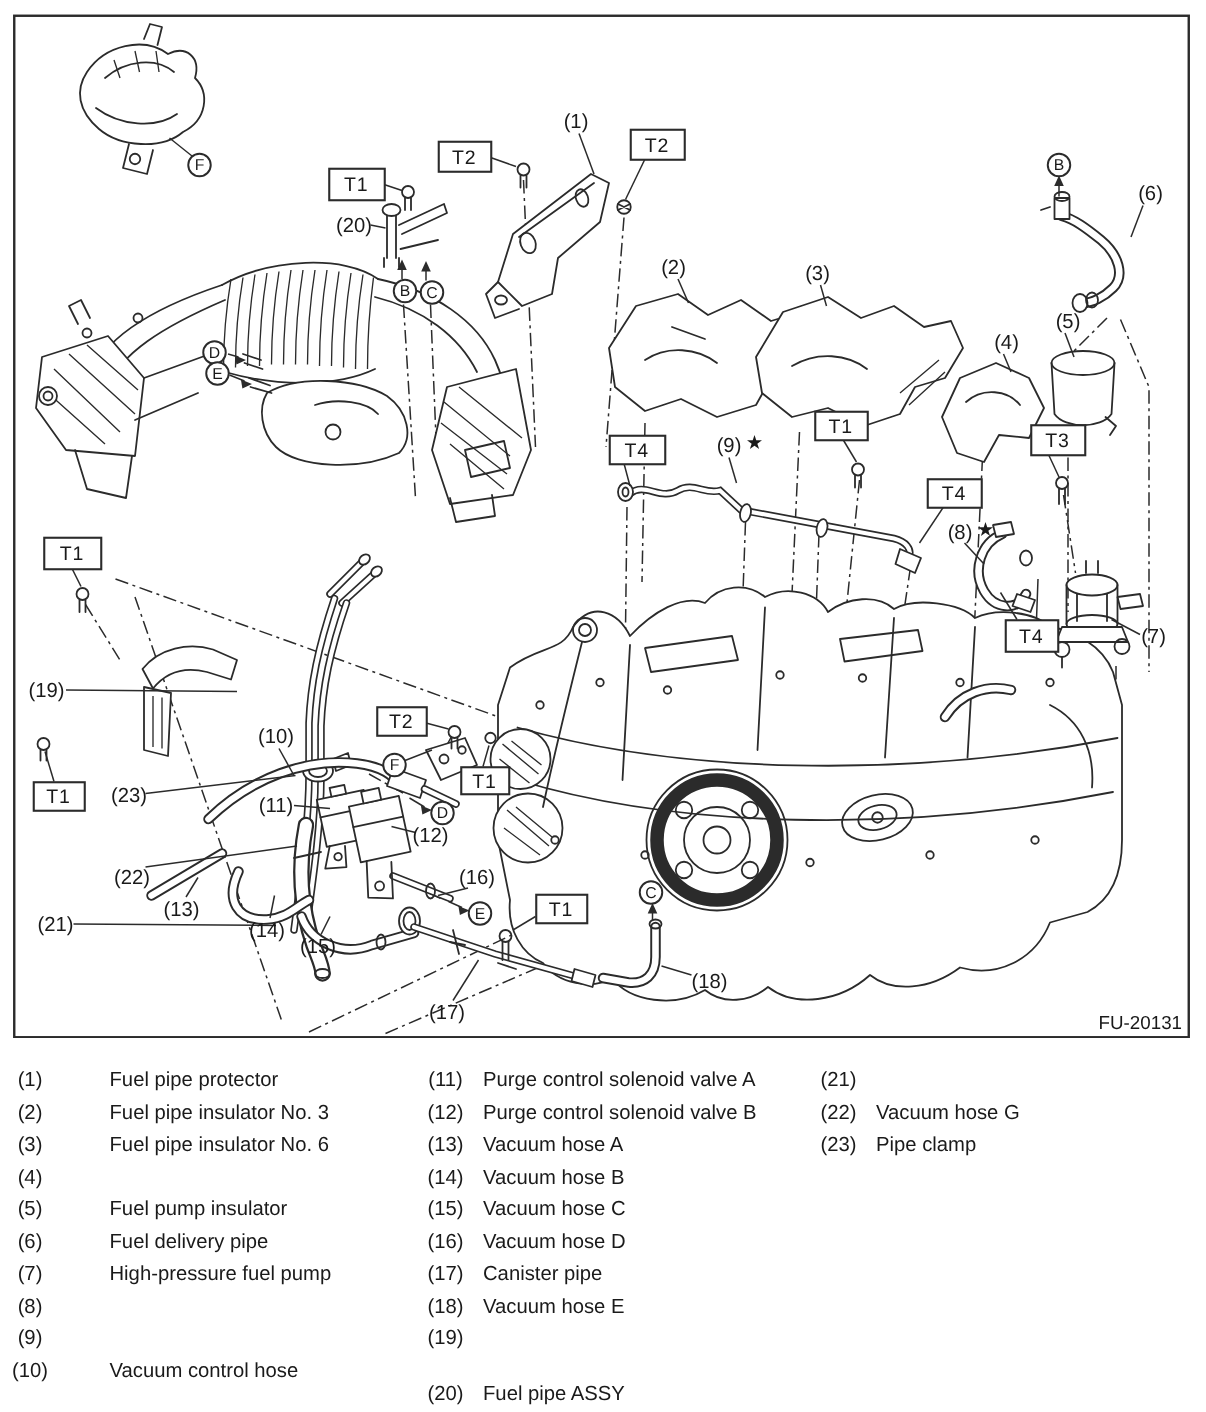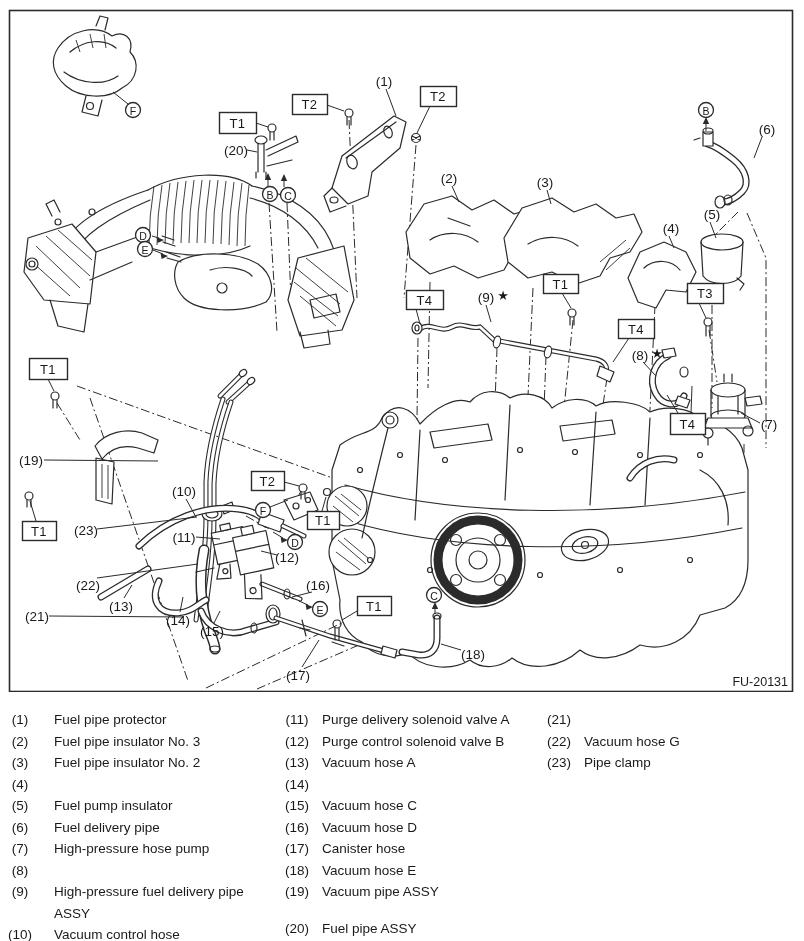--- a/index.html
+++ b/index.html
@@ -21,21 +21,21 @@
   .leader{stroke:#2b2b2b;stroke-width:1;fill:none;}
   .arrowhead{fill:#2b2b2b;stroke:none;}
   
   .legend{position:absolute;top:709px;left:0;width:804px;}
   .lcol{position:absolute;top:0;}
   .lcol1{left:2px;width:272px;}
   .lcol2{left:279px;width:258px;}
   .lcol3{left:541px;width:258px;}
   .litem{display:flex;line-height:21.5px;font-size:13.5px;}
   .litem .num{flex:none;width:36px;text-align:center;}
-  .lcol1 .litem .txt{margin-left:16px;width:208px;}
+  .lcol1 .litem .txt{margin-left:35px;width:208px;}
   .lcol2 .litem .txt,.lcol3 .litem .txt{margin-left:7px;width:210px;}
   .litem.gap{margin-top:15px;}
 </style>
 </head>
 <body>
 
 <div class="page">
 
 <svg id="fig-svg" width="804" height="692" viewBox="0 0 804 692">
 
@@ -576,84 +576,83 @@
         <div class="litem">
           <span class="num">(1)</span>
           <span class="txt">Fuel pipe protector</span>
         </div>
         <div class="litem">
           <span class="num">(2)</span>
           <span class="txt">Fuel pipe insulator No. 3</span>
         </div>
         <div class="litem">
           <span class="num">(3)</span>
-          <span class="txt">Fuel pipe insulator No. 2</span>
+          <span class="txt">Fuel pipe insulator No. 6</span>
         </div>
         <div class="litem">
           <span class="num">(4)</span>
         </div>
         <div class="litem">
           <span class="num">(5)</span>
           <span class="txt">Fuel pump insulator</span>
         </div>
         <div class="litem">
           <span class="num">(6)</span>
           <span class="txt">Fuel delivery pipe</span>
         </div>
         <div class="litem">
           <span class="num">(7)</span>
-          <span class="txt">High-pressure hose pump</span>
+          <span class="txt">High-pressure fuel pump</span>
         </div>
         <div class="litem">
           <span class="num">(8)</span>
         </div>
         <div class="litem">
           <span class="num">(9)</span>
-          <span class="txt">High-pressure fuel delivery pipe ASSY</span>
         </div>
         <div class="litem">
           <span class="num">(10)</span>
           <span class="txt">Vacuum control hose</span>
         </div>
       </div>
       <div class="lcol lcol2">
         <div class="litem">
           <span class="num">(11)</span>
-          <span class="txt">Purge delivery solenoid valve A</span>
+          <span class="txt">Purge control solenoid valve A</span>
         </div>
         <div class="litem">
           <span class="num">(12)</span>
           <span class="txt">Purge control solenoid valve B</span>
         </div>
         <div class="litem">
           <span class="num">(13)</span>
           <span class="txt">Vacuum hose A</span>
         </div>
         <div class="litem">
           <span class="num">(14)</span>
+          <span class="txt">Vacuum hose B</span>
         </div>
         <div class="litem">
           <span class="num">(15)</span>
           <span class="txt">Vacuum hose C</span>
         </div>
         <div class="litem">
           <span class="num">(16)</span>
           <span class="txt">Vacuum hose D</span>
         </div>
         <div class="litem">
           <span class="num">(17)</span>
-          <span class="txt">Canister hose</span>
+          <span class="txt">Canister pipe</span>
         </div>
         <div class="litem">
           <span class="num">(18)</span>
           <span class="txt">Vacuum hose E</span>
         </div>
         <div class="litem">
           <span class="num">(19)</span>
-          <span class="txt">Vacuum pipe ASSY</span>
         </div>
         <div class="litem gap">
           <span class="num">(20)</span>
           <span class="txt">Fuel pipe ASSY</span>
         </div>
       </div>
       <div class="lcol lcol3">
         <div class="litem">
           <span class="num">(21)</span>
         </div>

